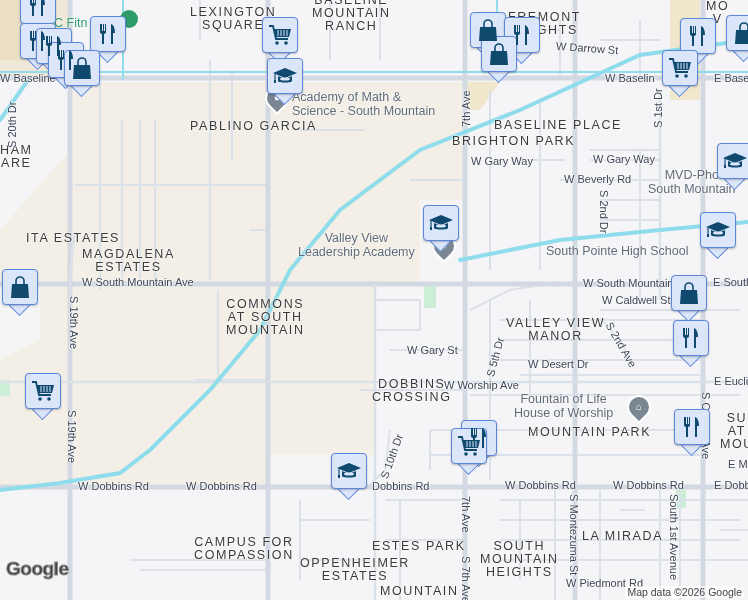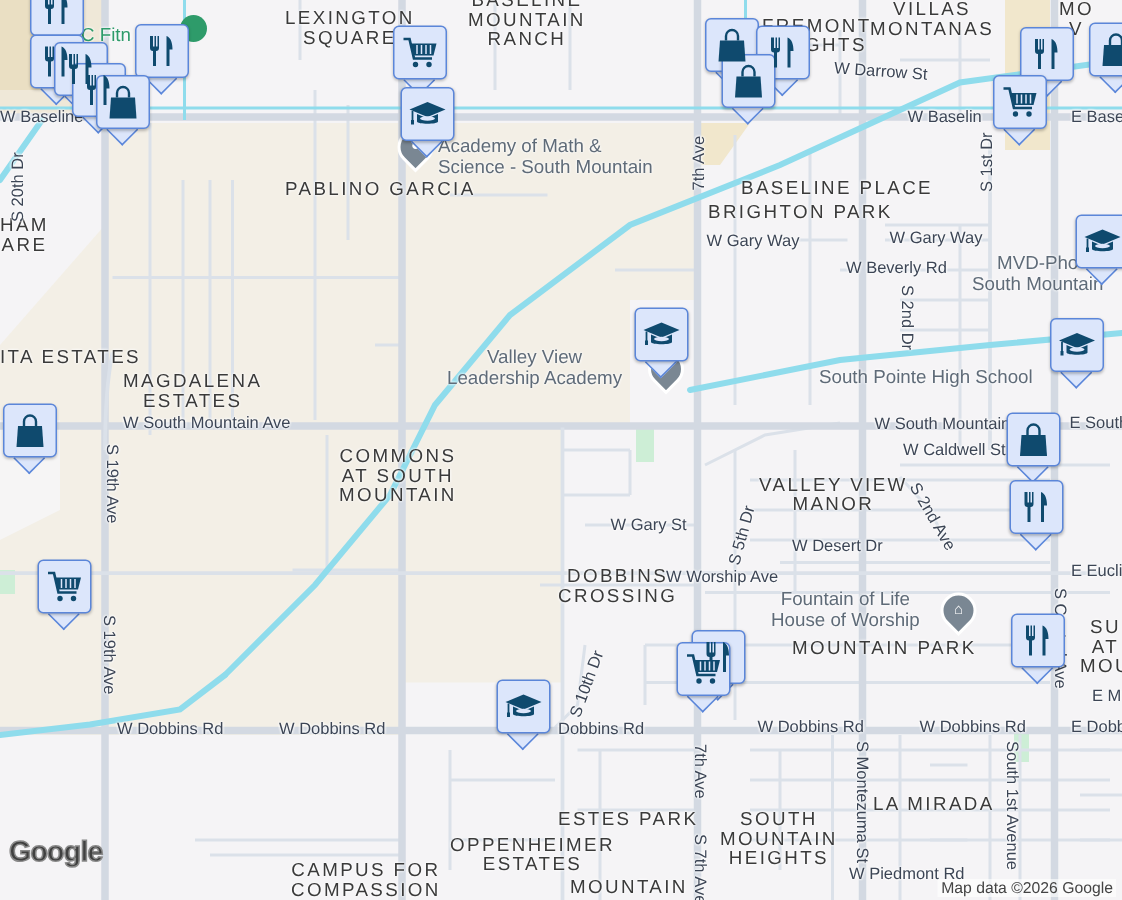--- a/index.html
+++ b/index.html
@@ -148,38 +148,34 @@
     </div>
   <div class="lbl nb" style="left:312px;top:-6px;">
       <div style="white-space:pre;">BASELINE
 MOUNTAIN
 RANCH</div>
     </div>
   <div class="lbl nb" style="left:508px;top:11px;">
       <div style="white-space:pre;">FREMONT
 HEIGHTS</div>
     </div>
-  <div class="lbl nb" style="left:580px;top:0px;">
-      <div style="white-space:pre;">VILLAS
-MONTANAS</div>
-    </div>
   <div class="lbl nb" style="left:190px;top:120px;">
       <div style="white-space:pre;">PABLINO GARCIA</div>
     </div>
   <div class="lbl nb" style="left:494px;top:119px;text-align:right;">
       <div style="white-space:pre;">BASELINE PLACE</div>
     </div>
   <div class="lbl nb" style="left:452px;top:135px;">
-      <div style="white-space:pre;margin-left:20px;">BRIGHTON PARK</div>
+      <div style="white-space:pre;">BRIGHTON PARK</div>
     </div>
   <div class="lbl nb" style="left:82px;top:248px;">
       <div style="white-space:pre;">MAGDALENA
 ESTATES</div>
     </div>
-  <div class="lbl nb" style="left:0px;top:232px;">
+  <div class="lbl nb" style="left:0px;top:232px;padding-left:26px;">
       <div style="white-space:pre;">ITA ESTATES</div>
     </div>
   <div class="lbl nb" style="left:0px;top:144px;text-align:left;">
       <div style="white-space:pre;text-align:center;">HAM
 ARE</div>
     </div>
   <div class="lbl nb" style="left:194px;top:298px;margin-left:32px;">
       <div style="white-space:pre;">COMMONS
 AT SOUTH
 MOUNTAIN</div>
@@ -189,21 +185,21 @@
 MANOR</div>
     </div>
   <div class="lbl nb" style="left:372px;top:378px;">
       <div style="white-space:pre;">DOBBINS
 CROSSING</div>
     </div>
   <div class="lbl nb" style="left:528px;top:426px;">
       <div style="white-space:pre;">MOUNTAIN PARK</div>
     </div>
   <div class="lbl nb" style="left:194px;top:536px;">
-      <div style="white-space:pre;margin-top:38px;">CAMPUS FOR
+      <div style="white-space:pre;">CAMPUS FOR
 COMPASSION</div>
     </div>
   <div class="lbl nb" style="left:372px;top:540px;">
       <div style="white-space:pre;">ESTES PARK</div>
     </div>
   <div class="lbl nb" style="left:300px;top:557px;">
       <div style="white-space:pre;">OPPENHEIMER
 ESTATES</div>
     </div>
   <div class="lbl nb" style="left:480px;top:540px;">

